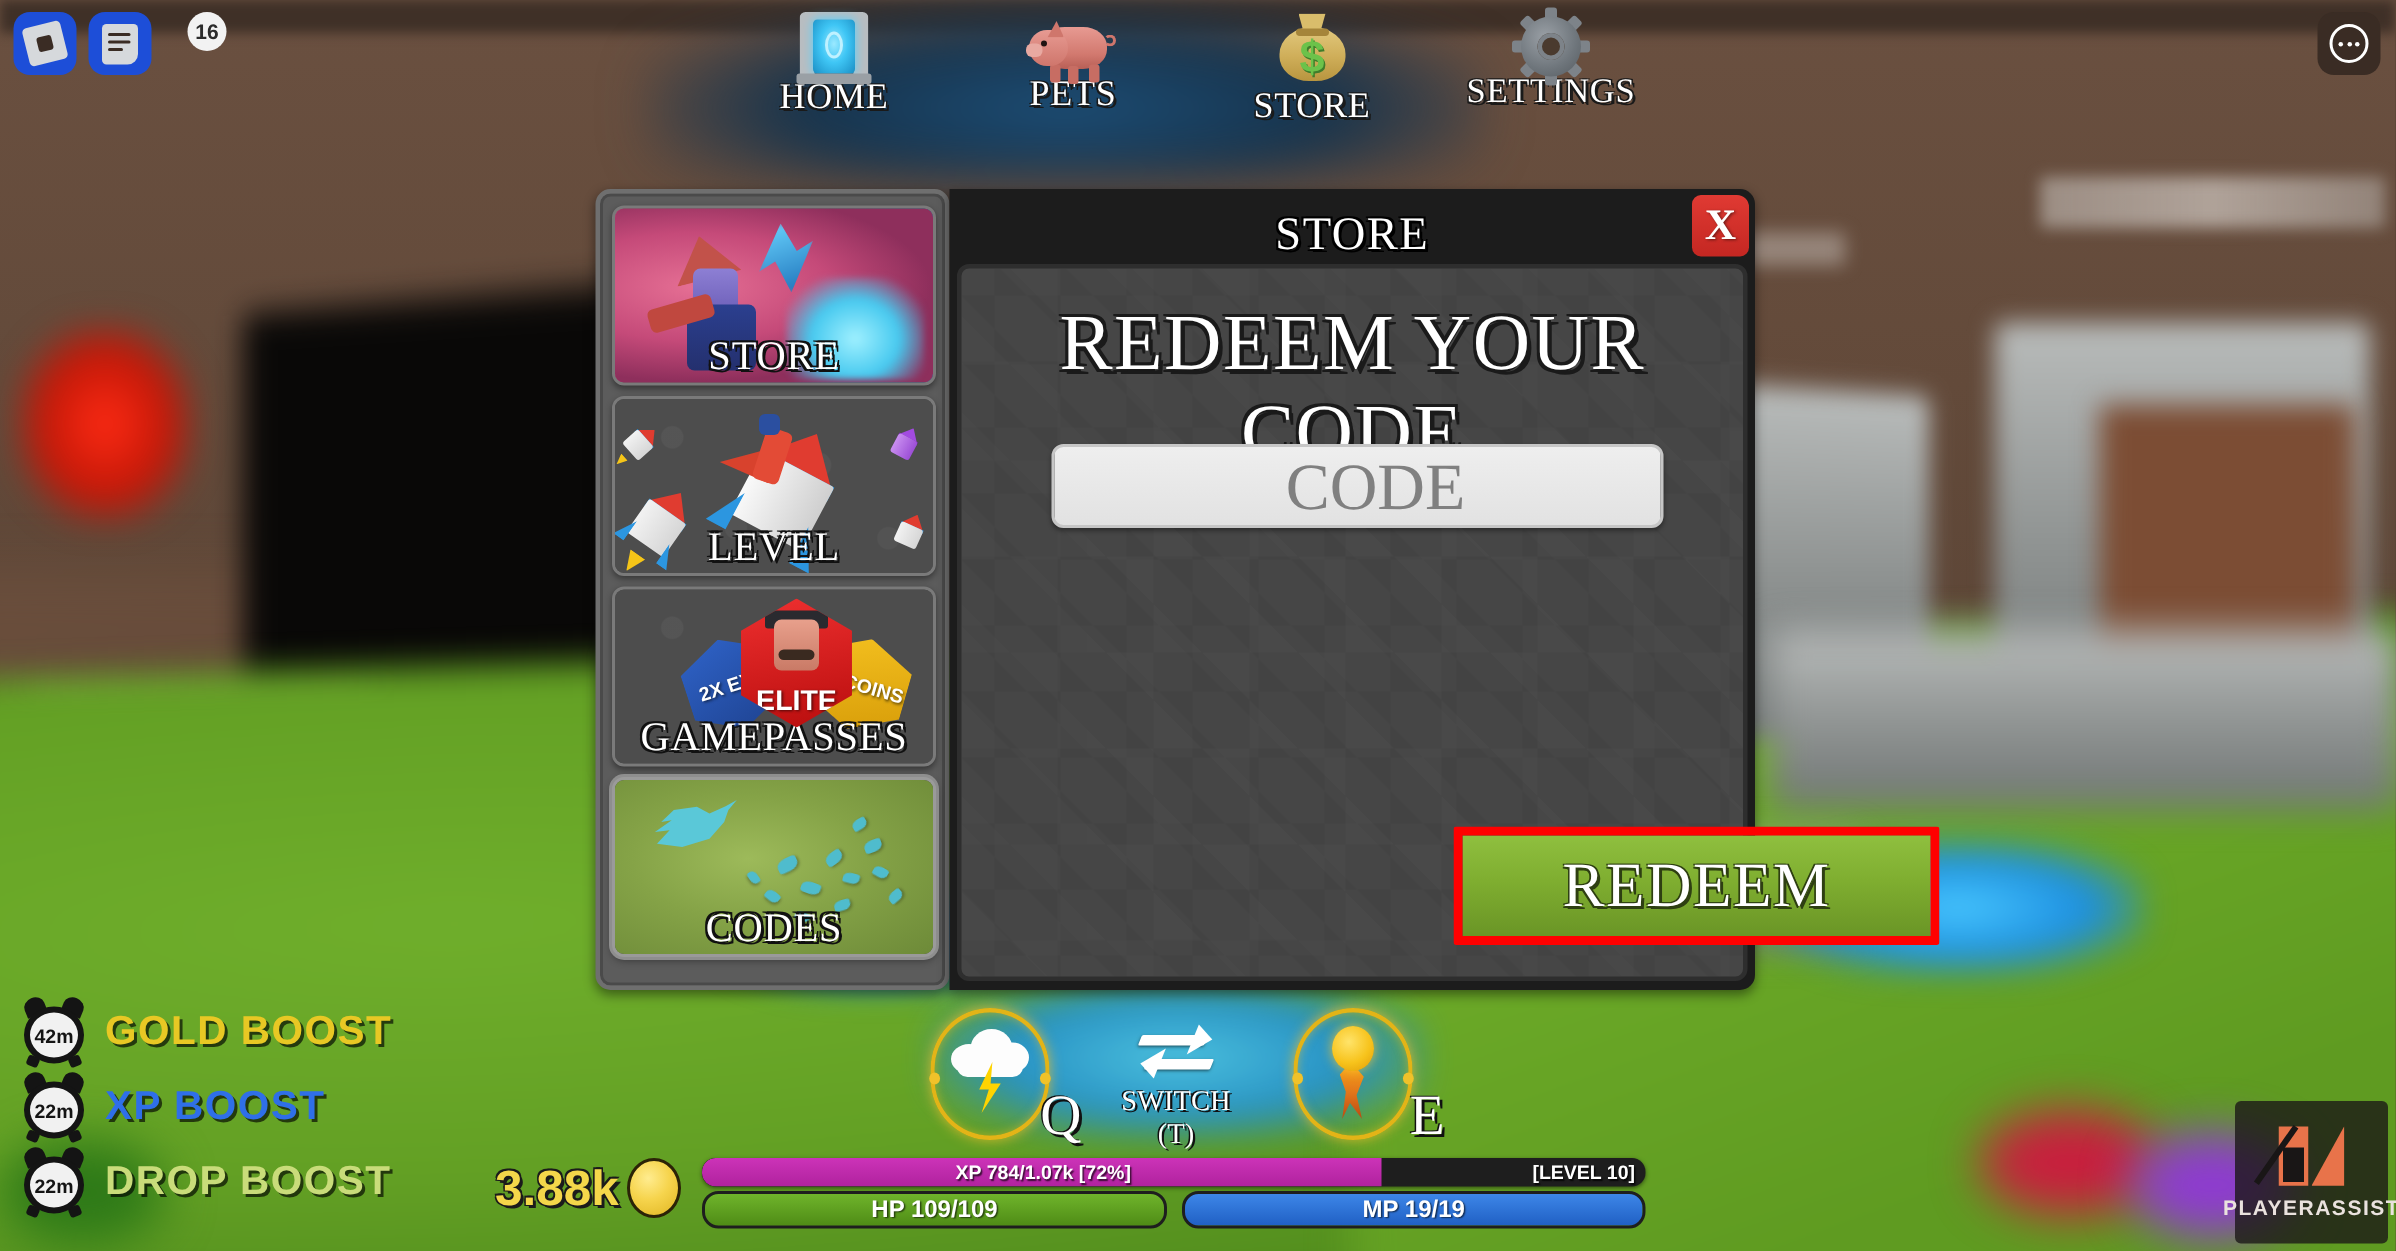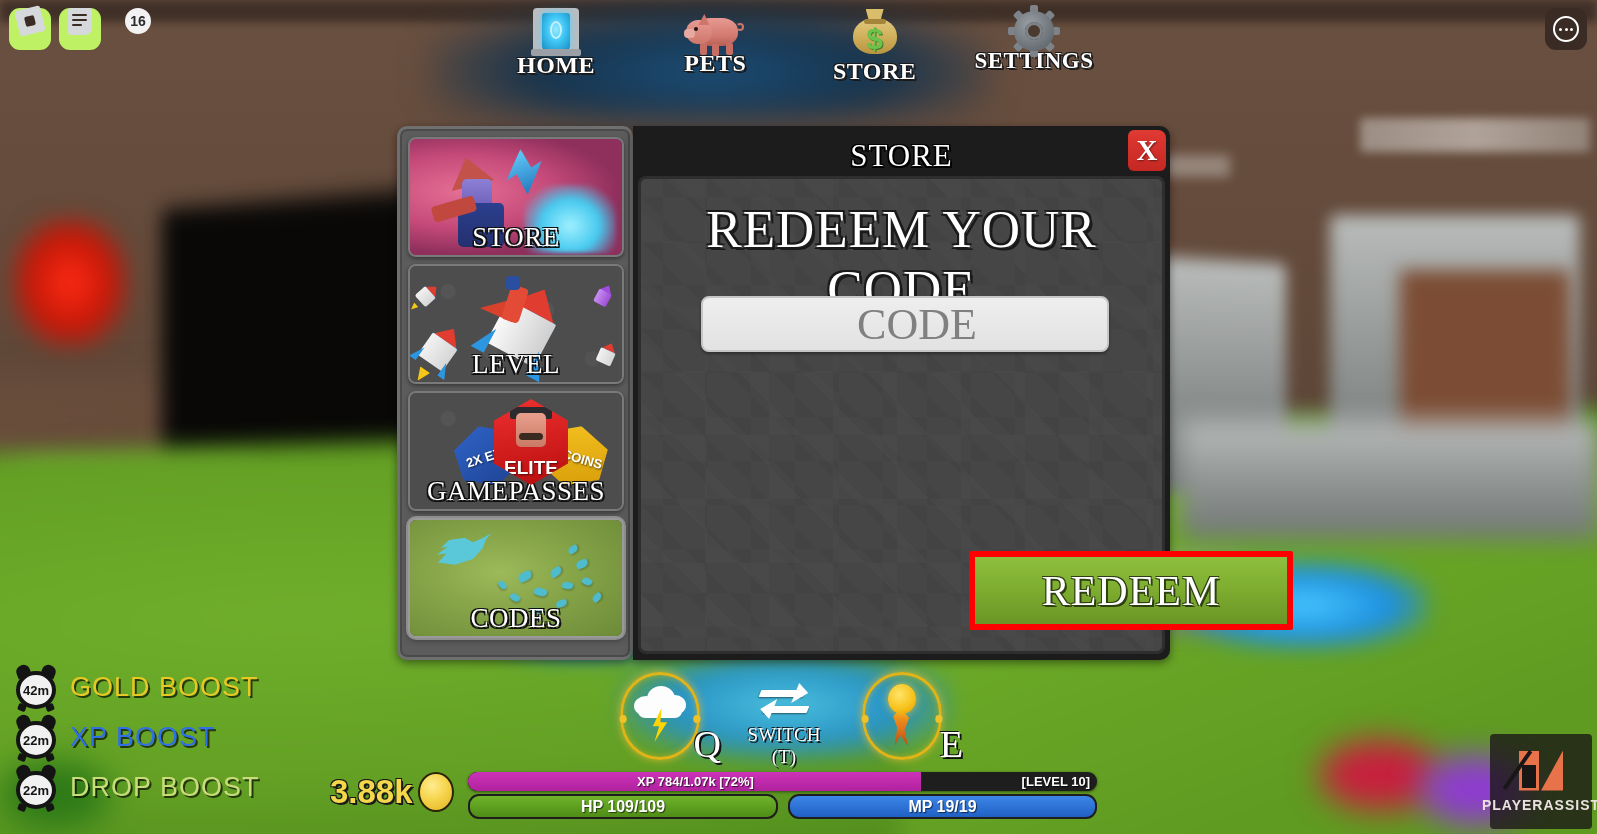--- a/index.html
+++ b/index.html
@@ -91,21 +91,21 @@
   .bg-colorblob.c1 { left:1320px; top:740px; width:120px; height:70px; background:#c81f3e; }
   .bg-colorblob.c2 { left:1420px; top:755px; width:110px; height:70px; background:#8e3bd0; }
   .bg-colorblob.c3 { left:0px; top:760px; width:110px; height:70px; background:#2e7a18; }
   .bg-dark-top {
     position:absolute; left:0; top:0; width:1597px; height:22px; background:#3f3027; filter: blur(4px);
   }
 
   
   .rbx-btn {
     position:absolute; width:42px; height:42px; border-radius:11px;
-    background:#bef264; display:flex; justify-content:center;
+    background:#1d4ed8; display:flex; align-items:center; justify-content:center;
   }
   #rbx-logo { left:9px; top:8px; }
   #rbx-chat { left:59px; top:8px; }
   .rbx-logo-shape {
     width:26px; height:26px; background:#d6d9dc; transform: rotate(-14deg);
     border-radius:3px; position:relative;
   }
   .rbx-logo-shape::after {
     content:""; position:absolute; left:8px; top:8px; width:10px; height:10px;
     background:#3a2c24; border-radius:2px;
@@ -140,21 +140,21 @@
   #topnav {
     position:absolute; left:500px; top:4px; width:590px; height:86px;
     display:flex; align-items:flex-start; justify-content:space-between;
   }
   .nav-item {
     width:112px; position:relative; display:flex; flex-direction:column;
     align-items:center; cursor:pointer;
   }
   .nav-icon { height:52px; display:flex; align-items:flex-end; justify-content:center; }
   .nav-label {
-    font-family:"Liberation Serif", serif; font-weight:700; font-size:24px; color:#fff;
+    font-family:"Liberation Serif", serif; font-weight:400; font-size:24px; color:#fff;
     letter-spacing:.5px; margin-top:-6px;
     text-shadow: 2px 2px 0 #1a1a1a, -1px -1px 0 #1a1a1a, 1px -1px 0 #1a1a1a, -1px 1px 0 #1a1a1a;
   }
   .nav-item.home .nav-label { margin-top:-4px; }
   .nav-item.store .nav-label { margin-top:2px; }
   .nav-item.settings .nav-label { margin-top:-8px; font-size:23px; }
 
   
   .ico-portal { width:46px; height:48px; position:relative; }
   .ico-portal .frame {
@@ -454,21 +454,21 @@
     font-size:13px; font-weight:700; color:#141414;
   }
   .clock .bell { position:absolute; top:0px; width:14px; height:12px; background:#141414;
     border-radius:50% 50% 0 0; }
   .clock .bell.l { left:2px; transform: rotate(-22deg); }
   .clock .bell.r { right:2px; transform: rotate(22deg); }
   .clock .foot { position:absolute; bottom:-2px; width:8px; height:7px; background:#141414; border-radius:2px; }
   .clock .foot.l { left:4px; transform: rotate(22deg); }
   .clock .foot.r { right:4px; transform: rotate(-22deg); }
   .boost-label {
-    font-family:"Liberation Sans", sans-serif; font-weight:400; font-size:27px; letter-spacing:1px;
+    font-family:"Liberation Sans", sans-serif; font-weight:700; font-size:27px; letter-spacing:1px;
     text-shadow: 2px 2px 0 rgba(0,0,0,.65);
   }
 
   
   .spell-slot { position:absolute; width:88px; height:88px; }
   .hexring {
     position:absolute; inset:0; border:3px solid #e3b417; border-radius:50%/46%;
     box-shadow: 0 0 9px rgba(240,190,40,.8), inset 0 0 7px rgba(240,190,40,.5);
     transform: scaleX(.9);
   }

